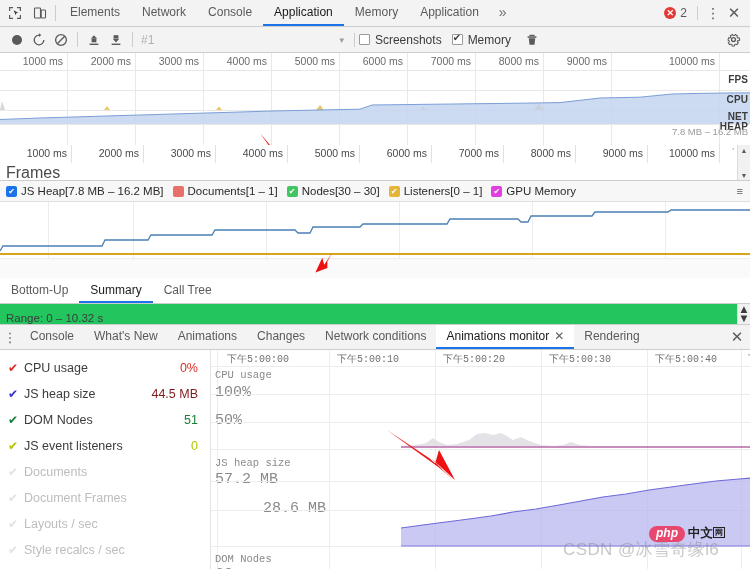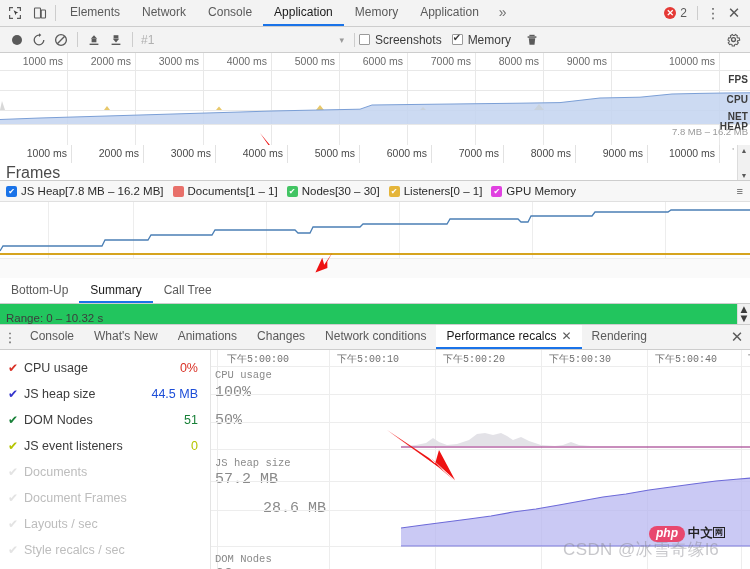--- a/index.html
+++ b/index.html
@@ -514,21 +514,21 @@
       <div class="dtab">
           <span>Animations</span>
         </div>
       <div class="dtab">
           <span>Changes</span>
         </div>
       <div class="dtab">
           <span>Network conditions</span>
         </div>
       <div class="dtab active">
-        <span>Performance recalcs</span>
+        <span>Animations monitor</span>
         <span class="x">✕</span>
       </div>
       <div class="dtab">
           <span>Rendering</span>
         </div>
       <div class="dt-spacer"></div>
       <div class="dclose">
           <span>✕</span>
         </div>
     </div>
@@ -537,21 +537,21 @@
 
       <div class="pmside">
         <div class="pmrow">
           <span class="pmcheck" style="color:#d93025;">✔</span>
           <span class="pmname" style="color:#3c3c3c;">CPU usage</span>
           <span class="pmval" style="color:#d93025;">0%</span>
         </div>
         <div class="pmrow">
           <span class="pmcheck" style="color:#3333cc;">✔</span>
           <span class="pmname" style="color:#3c3c3c;">JS heap size</span>
-          <span class="pmval" style="color:#1d4ed8;text-align:center;">44.5 MB</span>
+          <span class="pmval" style="color:#7f1d1d;text-align:center;">44.5 MB</span>
         </div>
         <div class="pmrow">
           <span class="pmcheck" style="color:#188038;">✔</span>
           <span class="pmname" style="color:#3c3c3c;">DOM Nodes</span>
           <span class="pmval" style="color:#188038;">51</span>
         </div>
         <div class="pmrow">
           <span class="pmcheck" style="color:#b5c400;">✔</span>
           <span class="pmname" style="color:#3c3c3c;">JS event listeners</span>
           <span class="pmval" style="color:#b5c400;">0</span>

